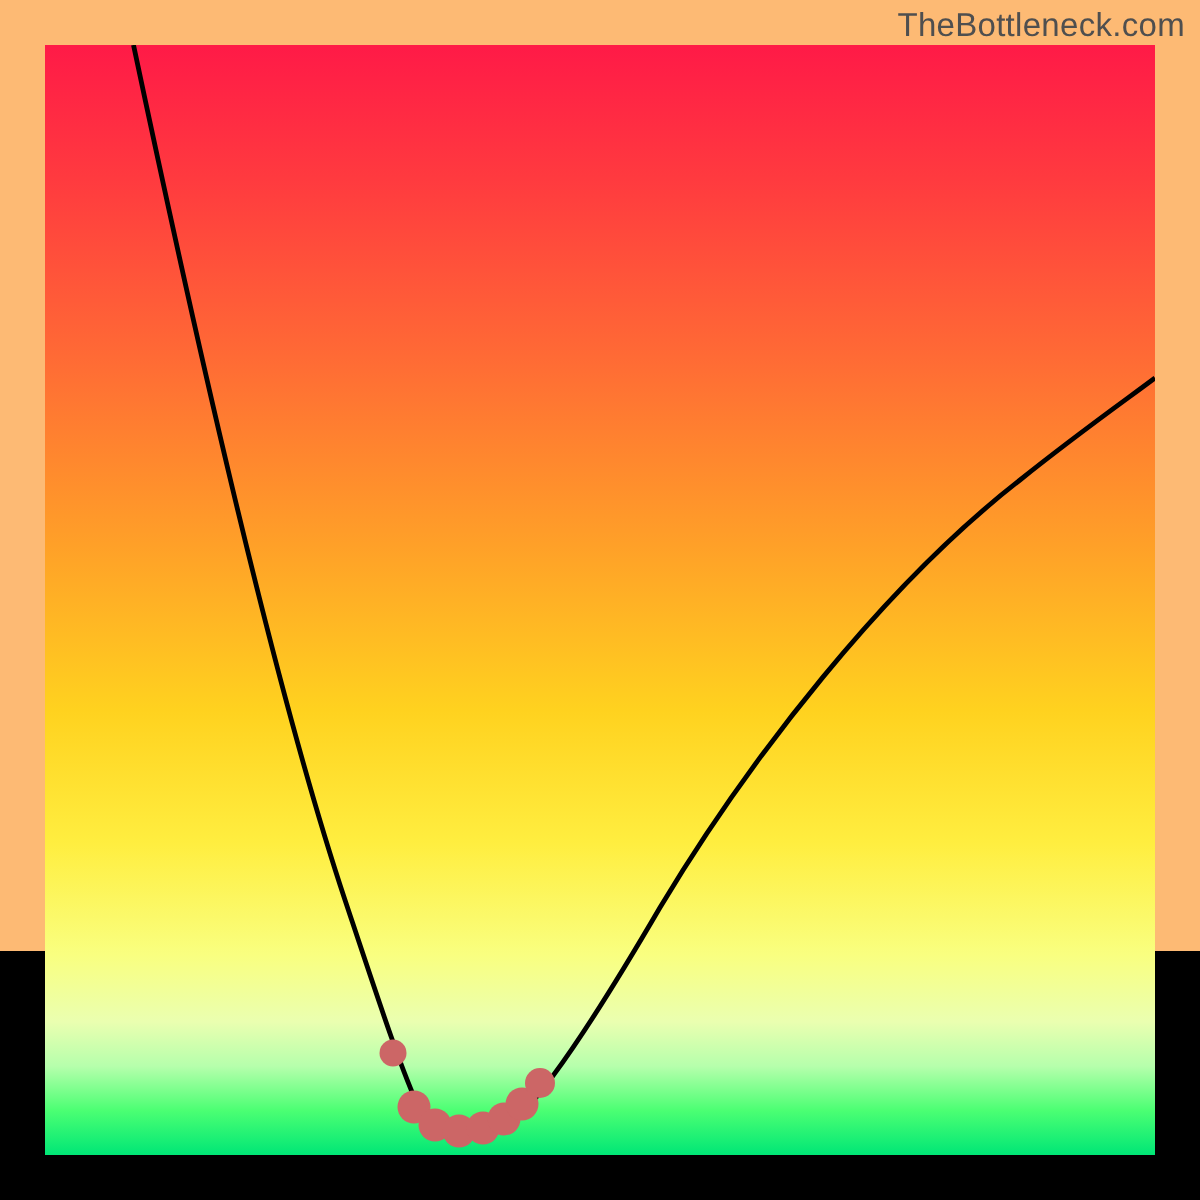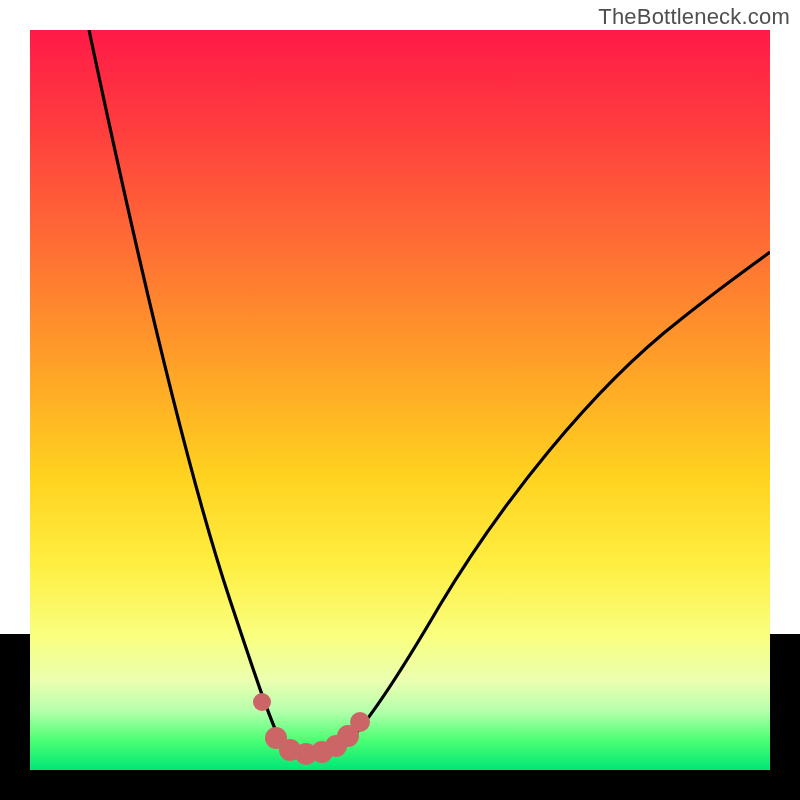--- a/index.html
+++ b/index.html
@@ -10,21 +10,21 @@
     background: #000;
     overflow: hidden;
     font-family: Arial, Helvetica, sans-serif;
   }
   .frame {
     position: absolute;
     left: 0;
     top: 0;
     width: 800px;
     height: 634px;
-    background: #ffffff;
+    background: #fdba74;
   }
   .plot-area {
     position: absolute;
     left: 30px;
     top: 30px;
     width: 740px;
     height: 740px;
     
     background: linear-gradient(
       to bottom,

